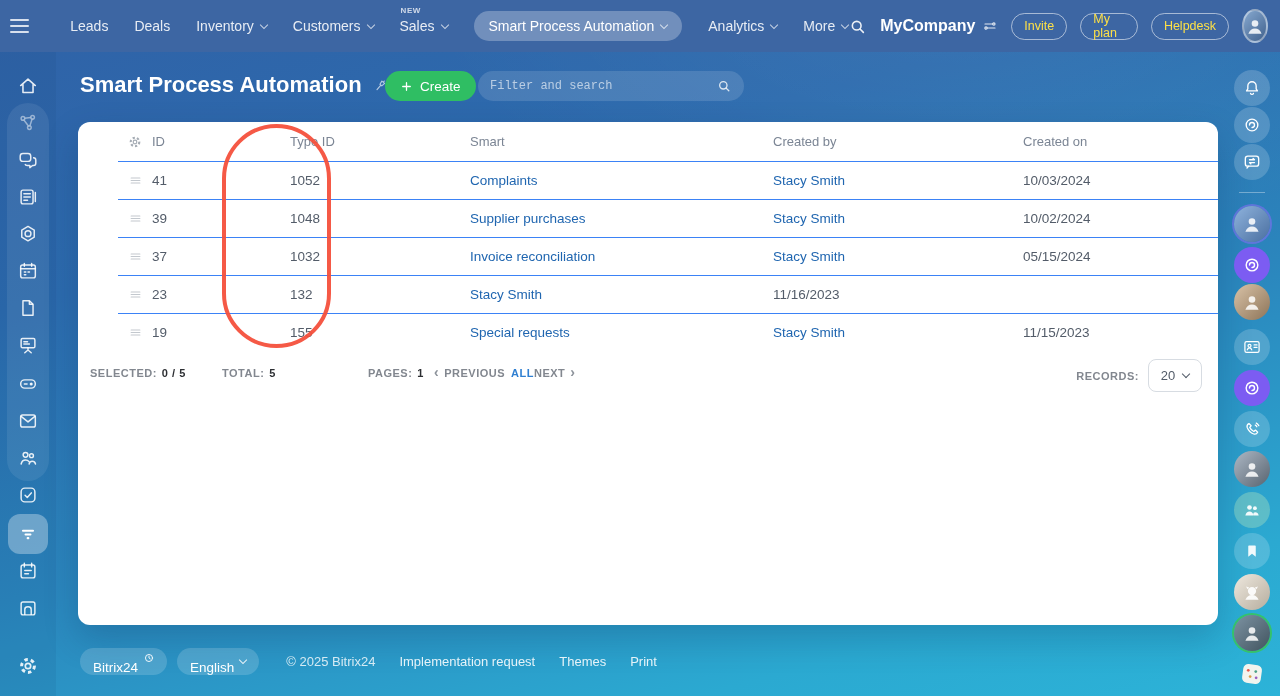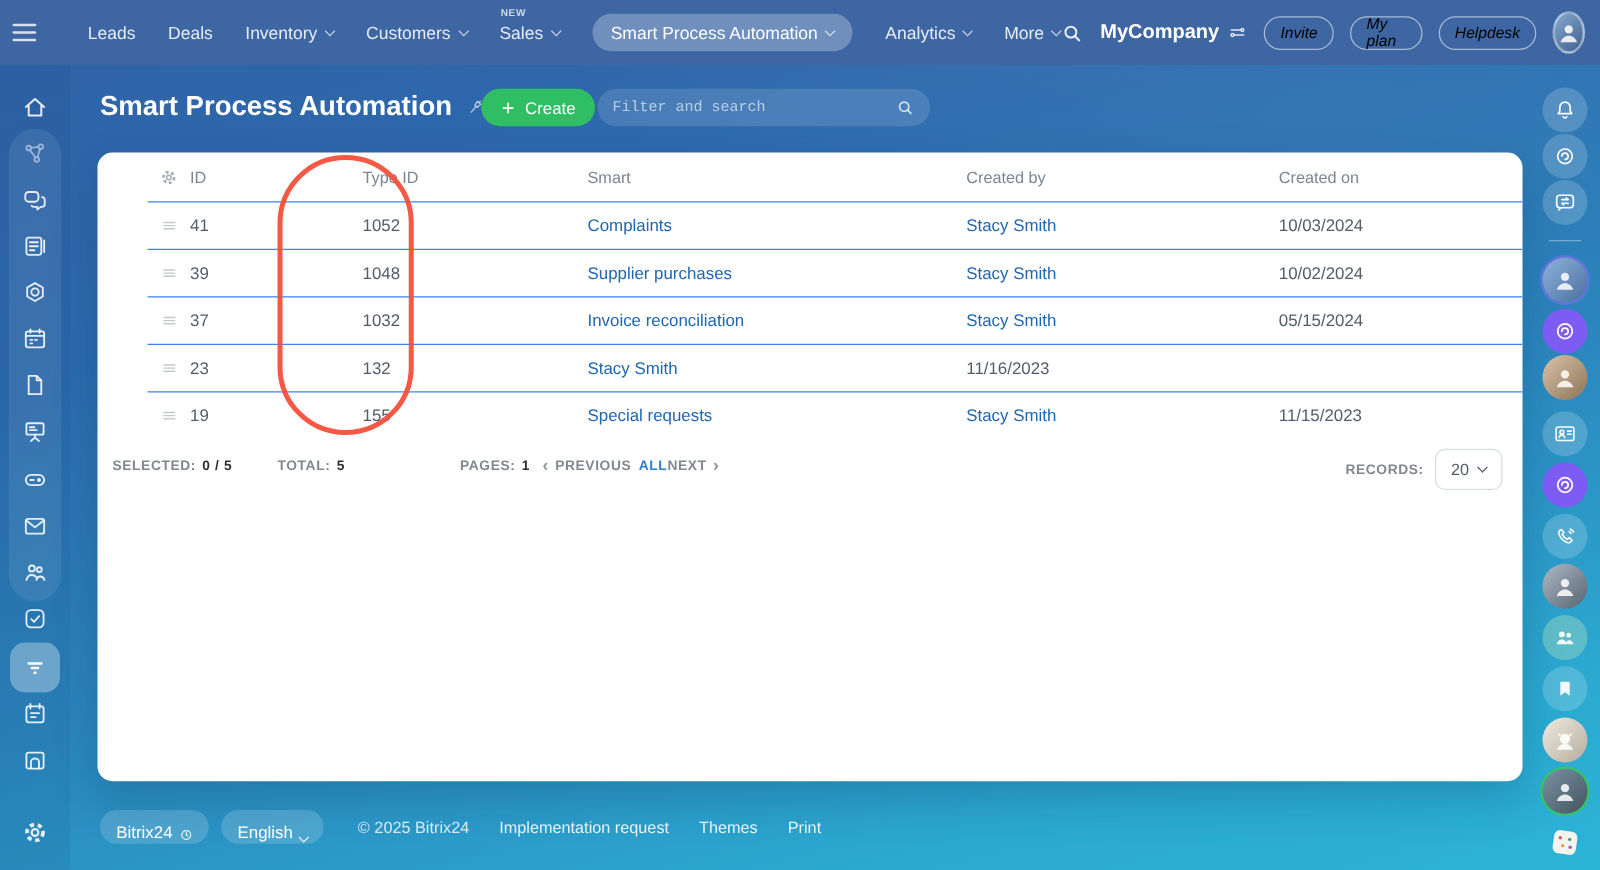--- a/index.html
+++ b/index.html
@@ -20,21 +20,21 @@
   .nitem { position:relative; display:inline-flex; align-items:center; gap:7px; cursor:pointer; white-space:nowrap; }
   .chev { width:6px; height:6px; border-right:1.6px solid rgba(255,255,255,.7); border-bottom:1.6px solid rgba(255,255,255,.7);
           transform:rotate(45deg); margin-top:-3px; }
   .nitem.active { background:rgba(255,255,255,.27); padding:7px 15px; border-radius:17px; color:#fff; }
   .newbadge { position:absolute; top:-12px; left:1px; font-size:8px; font-weight:700; letter-spacing:.6px;
               color:rgba(255,255,255,.75); }
   .topright { margin-left:auto; display:flex; align-items:center; gap:13px; padding-right:12px; color:#fff; }
   .tsearch { display:flex; align-items:center; cursor:pointer; color:rgba(255,255,255,.9); }
   .company { display:flex; align-items:center; gap:7px; font-size:16px; font-weight:700; cursor:pointer; }
   .tpill { border:1.2px solid rgba(255,255,255,.55); border-radius:14px; height:27px; padding:0 12px;
-           display:inline-flex; align-items:center; font-size:12.5px; color:#000000; cursor:pointer;font-style:italic; }
+           display:inline-flex; align-items:center; font-size:12.5px; color:#fde047; cursor:pointer; }
   .tavatar { width:34px; height:34px; border-radius:50%; border:2px solid rgba(255,255,255,.4);
              background:linear-gradient(135deg,#86a8cf,#40618d); display:flex; align-items:center; justify-content:center; cursor:pointer; }
 
   
   .lrail { position:absolute; top:52px; left:0; width:56px; bottom:0; background:rgba(18,48,96,.08); z-index:5; }
   .lstrip { position:absolute; top:51px; left:7px; width:42px; height:378px; border-radius:21px;
             background:rgba(255,255,255,.08); }
   .licon { position:absolute; left:50%; transform:translateX(-50%); width:36px; height:36px;
            display:flex; align-items:center; justify-content:center; color:rgba(255,255,255,.88); cursor:pointer; }
   .crmpill { position:absolute; top:462px; left:8px; width:40px; height:40px; border-radius:12px;
@@ -85,21 +85,21 @@
   .recchev { width:6px; height:6px; border-right:1.6px solid #535c69; border-bottom:1.6px solid #535c69;
              transform:rotate(45deg); margin-top:-3px; }
 
   
   .annotation { position:absolute; left:222px; top:124px; width:109px; height:224px;
                 border:4px solid rgba(244,80,60,.95); border-radius:56px; z-index:9; pointer-events:none; }
 
   
   .bfooter { position:absolute; left:80px; top:648px; display:flex; align-items:center; z-index:4; }
   .fpill { background:rgba(255,255,255,.16); border-radius:14px; height:27px; display:inline-flex;
-           align-items:flex-end; gap:6px; padding:2px 13px; font-size:13.5px; color:#fff; cursor:pointer; }
+           align-items:flex-start; gap:6px; padding:12px 13px; font-size:13.5px; color:#fff; cursor:pointer; }
   .fpill + .fpill { margin-left:10px; }
   .fchev { width:6px; height:6px; border-right:1.6px solid rgba(255,255,255,.85);
            border-bottom:1.6px solid rgba(255,255,255,.85); transform:rotate(45deg); margin-top:-3px; }
   .fcopy { margin-left:27px; font-size:13px; color:rgba(255,255,255,.8); }
   .flink { margin-left:24px; font-size:13px; color:rgba(255,255,255,.88); cursor:pointer; }
 
   svg { display:block; }
 </style>
 </head>
 <body>

